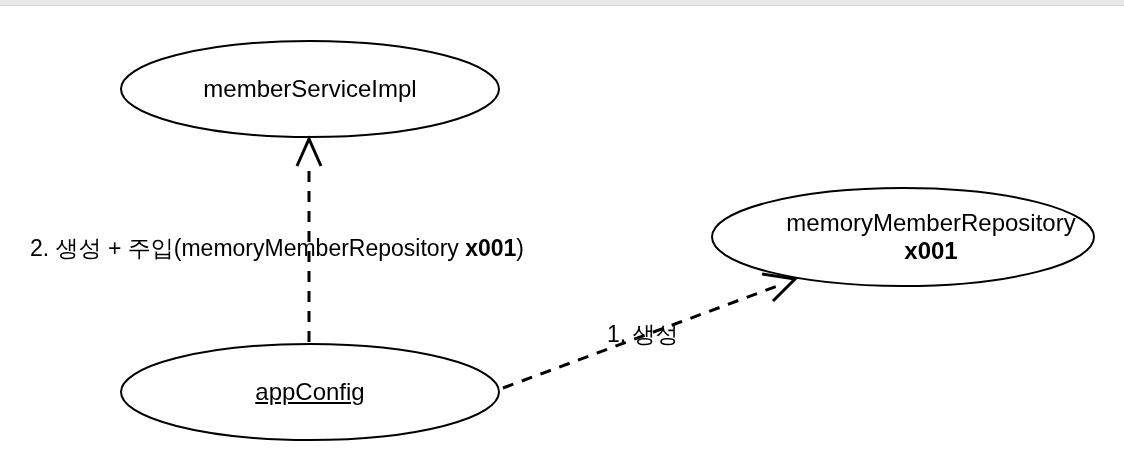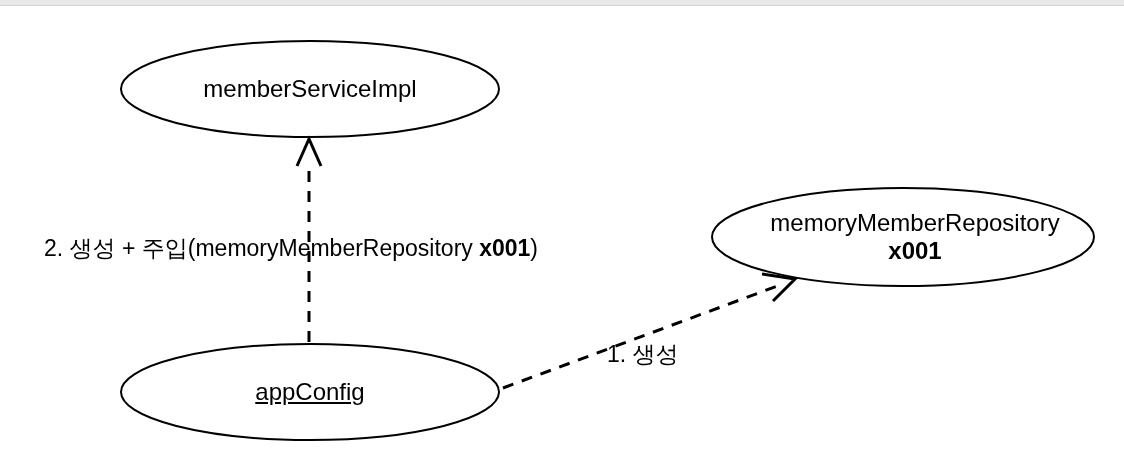--- a/index.html
+++ b/index.html
@@ -41,25 +41,25 @@
   .node-label .instance { font-weight: 700; }
   .edge-label {
     position: absolute;
     font-size: 23px;
     line-height: 1.2;
     white-space: nowrap;
     color: #000000;
     pointer-events: none;
   }
   .edge-label .bold { font-weight: 700; }
-  .edge-label-inject { left: 44px; top: 235px; }
-  .edge-label-create { left: 607px; top: 321px; margin-top: 20px; }
+  .edge-label-inject { left: 30px; top: 235px; }
+  .edge-label-create { left: 607px; top: 321px; }
   .label-msi  { left: 121px; top: 41px;  width: 378px; height: 96px; }
   .label-app  { left: 121px; top: 344px; width: 378px; height: 96px; text-decoration: underline; }
-  .label-repo { left: 724px; top: 189px; width: 382px; height: 96px; }
+  .label-repo { left: 740px; top: 189px; width: 382px; height: 96px; }
 </style>
 </head>
 <body>
 
 <div class="canvas">
 
   <div class="top-divider"></div>
 
   <svg class="shapes" viewBox="0 0 1124 465">
 

